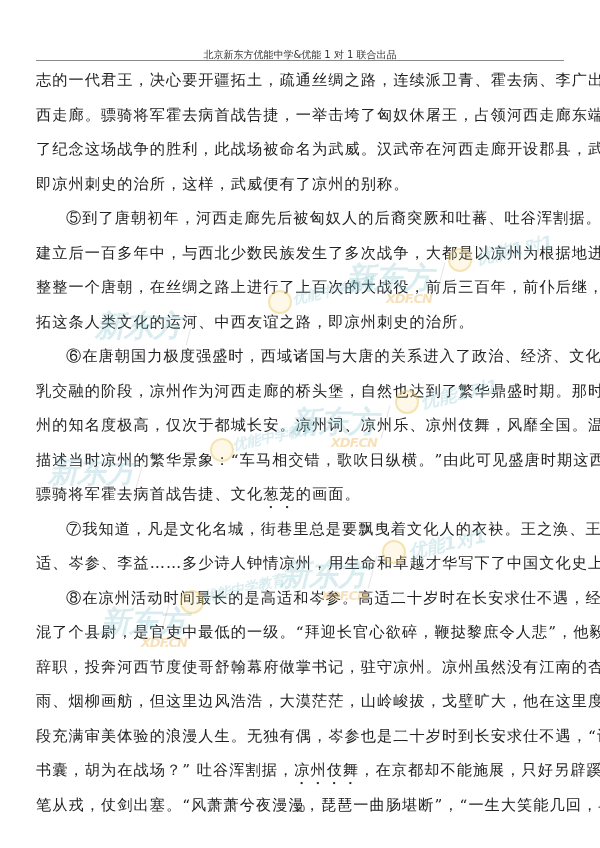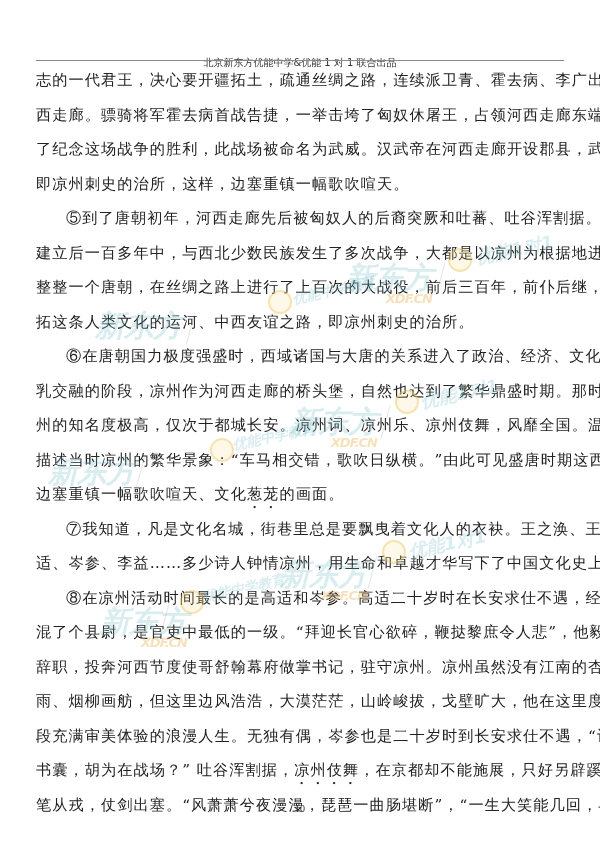--- a/index.html
+++ b/index.html
@@ -10,21 +10,21 @@
     body {
       width: 600px;
       height: 848px;
       position: relative;
       overflow: hidden;
       font-family: "DejaVu Serif", "Liberation Serif", serif;
       color: #222222;
     }
     .page-header {
       position: absolute;
-      top: 57px;
+      top: 49px;
       left: 0;
       width: 600px;
       text-align: center;
       font-family: "DejaVu Sans", "Liberation Sans", sans-serif;
       font-size: 10px;
       color: #333333;
       line-height: 12px;
       letter-spacing: 0px;
     }
     .header-rule {
@@ -109,31 +109,31 @@
 </head>
 <body>
 
 <div class="page-header">北京新东方优能中学&amp;优能 1 对 1 联合出品</div>
 <div class="header-rule"></div>
 
 <div class="body-text">
   <div class="line">志的一代君王，决心要开疆拓土，疏通丝绸之路，连续派卫青、霍去病、李广出击河</div>
   <div class="line">西走廊。骠骑将军霍去病首战告捷，一举击垮了匈奴休屠王，占领河西走廊东端。为</div>
   <div class="line">了纪念这场战争的胜利，此战场被命名为武威。汉武帝在河西走廊开设郡县，武威郡</div>
-  <div class="line">即凉州刺史的治所，这样，边塞重镇一幅歌吹喧天。</div>
+  <div class="line">即凉州刺史的治所，这样，武威便有了凉州的别称。</div>
   <div class="line indent">⑤到了唐朝初年，河西走廊先后被匈奴人的后裔突厥和吐蕃、吐谷浑割据。唐王朝</div>
   <div class="line">建立后一百多年中，与西北少数民族发生了多次战争，大都是以凉州为根据地进行的。</div>
   <div class="line">整整一个唐朝，在丝绸之路上进行了上百次的大战役，前后三百年，前仆后继，为开</div>
   <div class="line">拓这条人类文化的运河、中西友谊之路，即凉州刺史的治所。</div>
   <div class="line indent">⑥在唐朝国力极度强盛时，西域诸国与大唐的关系进入了政治、经济、文化艺术水</div>
   <div class="line">乳交融的阶段，凉州作为河西走廊的桥头堡，自然也达到了繁华鼎盛时期。那时，凉</div>
   <div class="line">州的知名度极高，仅次于都城长安。凉州词、凉州乐、凉州伎舞，风靡全国。温子升</div>
   <div class="line">描述当时凉州的繁华景象：“车马相交错，歌吹日纵横。”由此可见盛唐时期这西北</div>
   <div class="line">
-    <span>边塞重镇一幅歌吹喧天、文化</span><span class="emph-dots">葱茏</span><span>的画面。</span>
+    <span>骠骑将军霍去病首战告捷、文化</span><span class="emph-dots">葱茏</span><span>的画面。</span>
   </div>
   <div class="line indent">⑦我知道，凡是文化名城，街巷里总是要飘曳着文化人的衣袂。王之涣、王维、高</div>
   <div class="line">适、岑参、李益……多少诗人钟情凉州，用生命和卓越才华写下了中国文化史上流韵</div>
   <div class="line indent">⑧在凉州活动时间最长的是高适和岑参。高适二十岁时在长安求仕不遇，经人举荐</div>
   <div class="line">混了个县尉，是官吏中最低的一级。“拜迎长官心欲碎，鞭挞黎庶令人悲”，他毅然</div>
   <div class="line">辞职，投奔河西节度使哥舒翰幕府做掌书记，驻守凉州。凉州虽然没有江南的杏花春</div>
   <div class="line">雨、烟柳画舫，但这里边风浩浩，大漠茫茫，山岭峻拔，戈壁旷大，他在这里度过一</div>
   <div class="line">段充满审美体验的浪漫人生。无独有偶，岑参也是二十岁时到长安求仕不遇，“诗赋满</div>
   <div class="line">
     <span>书囊，胡为在战场？” 吐谷浑割据，</span><span class="emph-dots">凉州伎舞</span><span>，在京都却不能施展，只好另辟蹊径，投</span>

